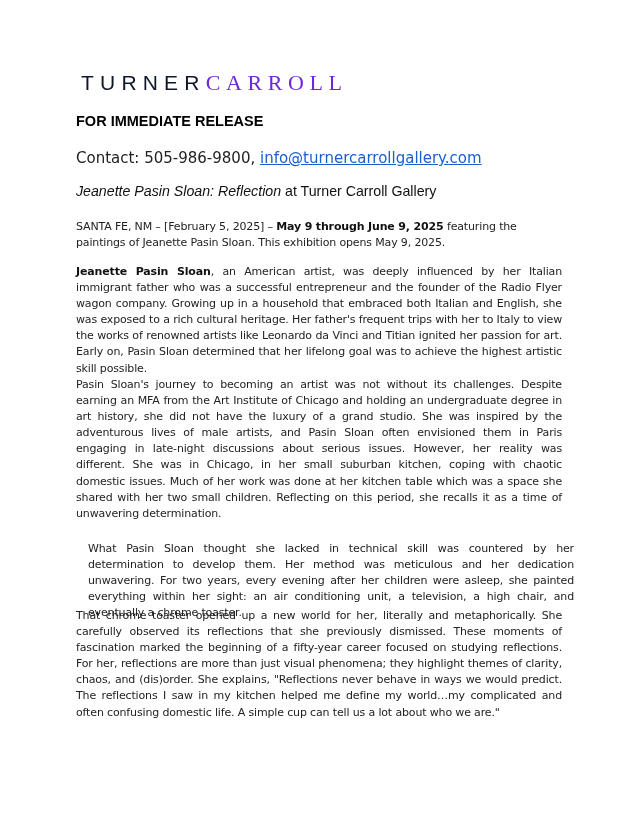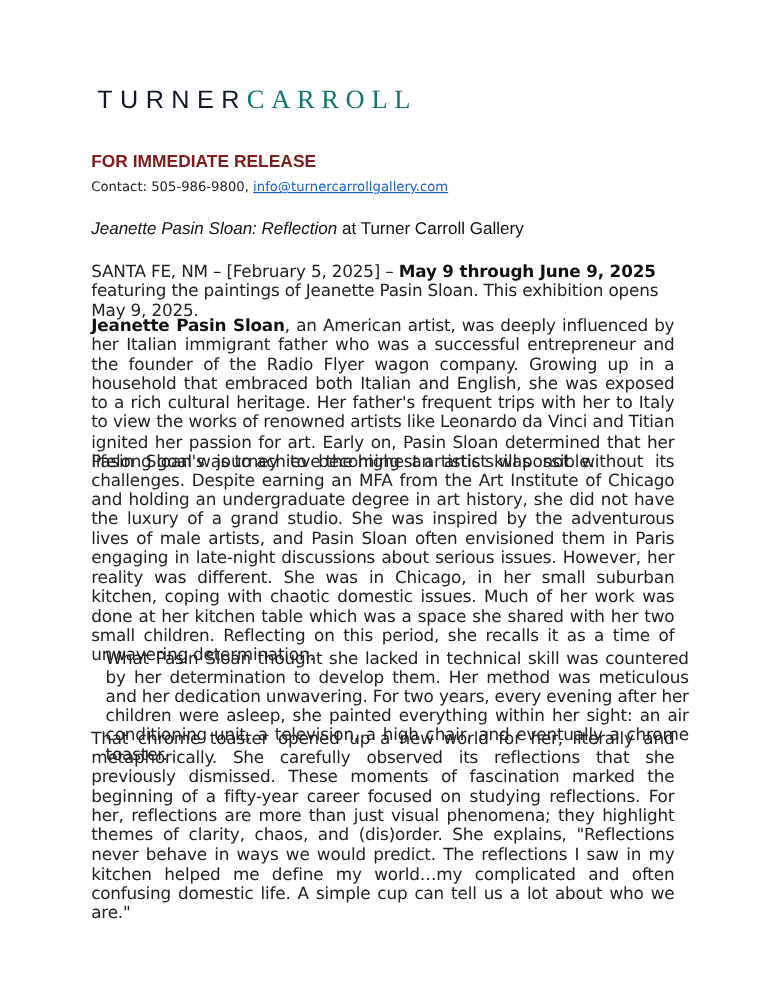--- a/index.html
+++ b/index.html
@@ -1,26 +1,26 @@
 <!DOCTYPE html>
 <html><head>
 <meta charset="utf-8">
 <style>
   html, body { margin: 0; padding: 0; background: #ffffff; }
   body { width: 638px; height: 825px; position: relative; overflow: hidden; }
   .page { position: absolute; left: 76px; top: 0; width: 486px; }
   .logo { position: absolute; top: 72px; left: 5px; white-space: nowrap; line-height: 1; }
   .logo-turner { font-family: "Liberation Sans", sans-serif; font-size: 21px; letter-spacing: 6.2px; color: #0f172a; font-weight: normal; }
-  .logo-carroll { font-family: "Liberation Serif", serif; font-size: 22px; letter-spacing: 5.6px; color: #0f766e; }
-  .release { position: absolute; top: 127px; left: 0; font-family: "Liberation Sans", sans-serif; font-weight: bold; font-size: 14.5px; color: #7f1d1d; }
-  .contact { position: absolute; top: 149px; left: 0; font-family: "DejaVu Sans", sans-serif; font-size: 11px; color: #222; }
+  .logo-carroll { font-family: "Liberation Serif", serif; font-size: 22px; letter-spacing: 5.6px; color: #6d28d9; }
+  .release { position: absolute; top: 113px; left: 0; font-family: "Liberation Sans", sans-serif; font-weight: bold; font-size: 14.5px; color: #000000; }
+  .contact { position: absolute; top: 149px; left: 0; font-family: "DejaVu Sans", sans-serif; font-size: 15px; color: #222; }
   .contact a { color: #1a5fd0; text-decoration: underline; }
   .title { position: absolute; top: 183px; left: 0; font-family: "Liberation Sans", sans-serif; font-weight: normal; font-size: 14.2px; color: #111; }
   .title em { font-style: italic; }
-  .para { position: absolute; left: 0; width: 486px; font-family: "DejaVu Sans", sans-serif; font-size: 14px; line-height: 16.1px; color: #222; text-align: justify; letter-spacing: -0.15px; }
+  .para { position: absolute; left: 0; width: 486px; font-family: "DejaVu Sans", sans-serif; font-size: 11px; line-height: 16.1px; color: #222; text-align: justify; letter-spacing: -0.15px; }
   .para b { color: #111; }
   #p1 { top: 219px; text-align: left; }
   #p2 { top: 264px; }
   #p3 { top: 377px; }
   #p4 { top: 529px; }
   #p5 { top: 608px; }
 </style>
 </head>
 <body>
 

